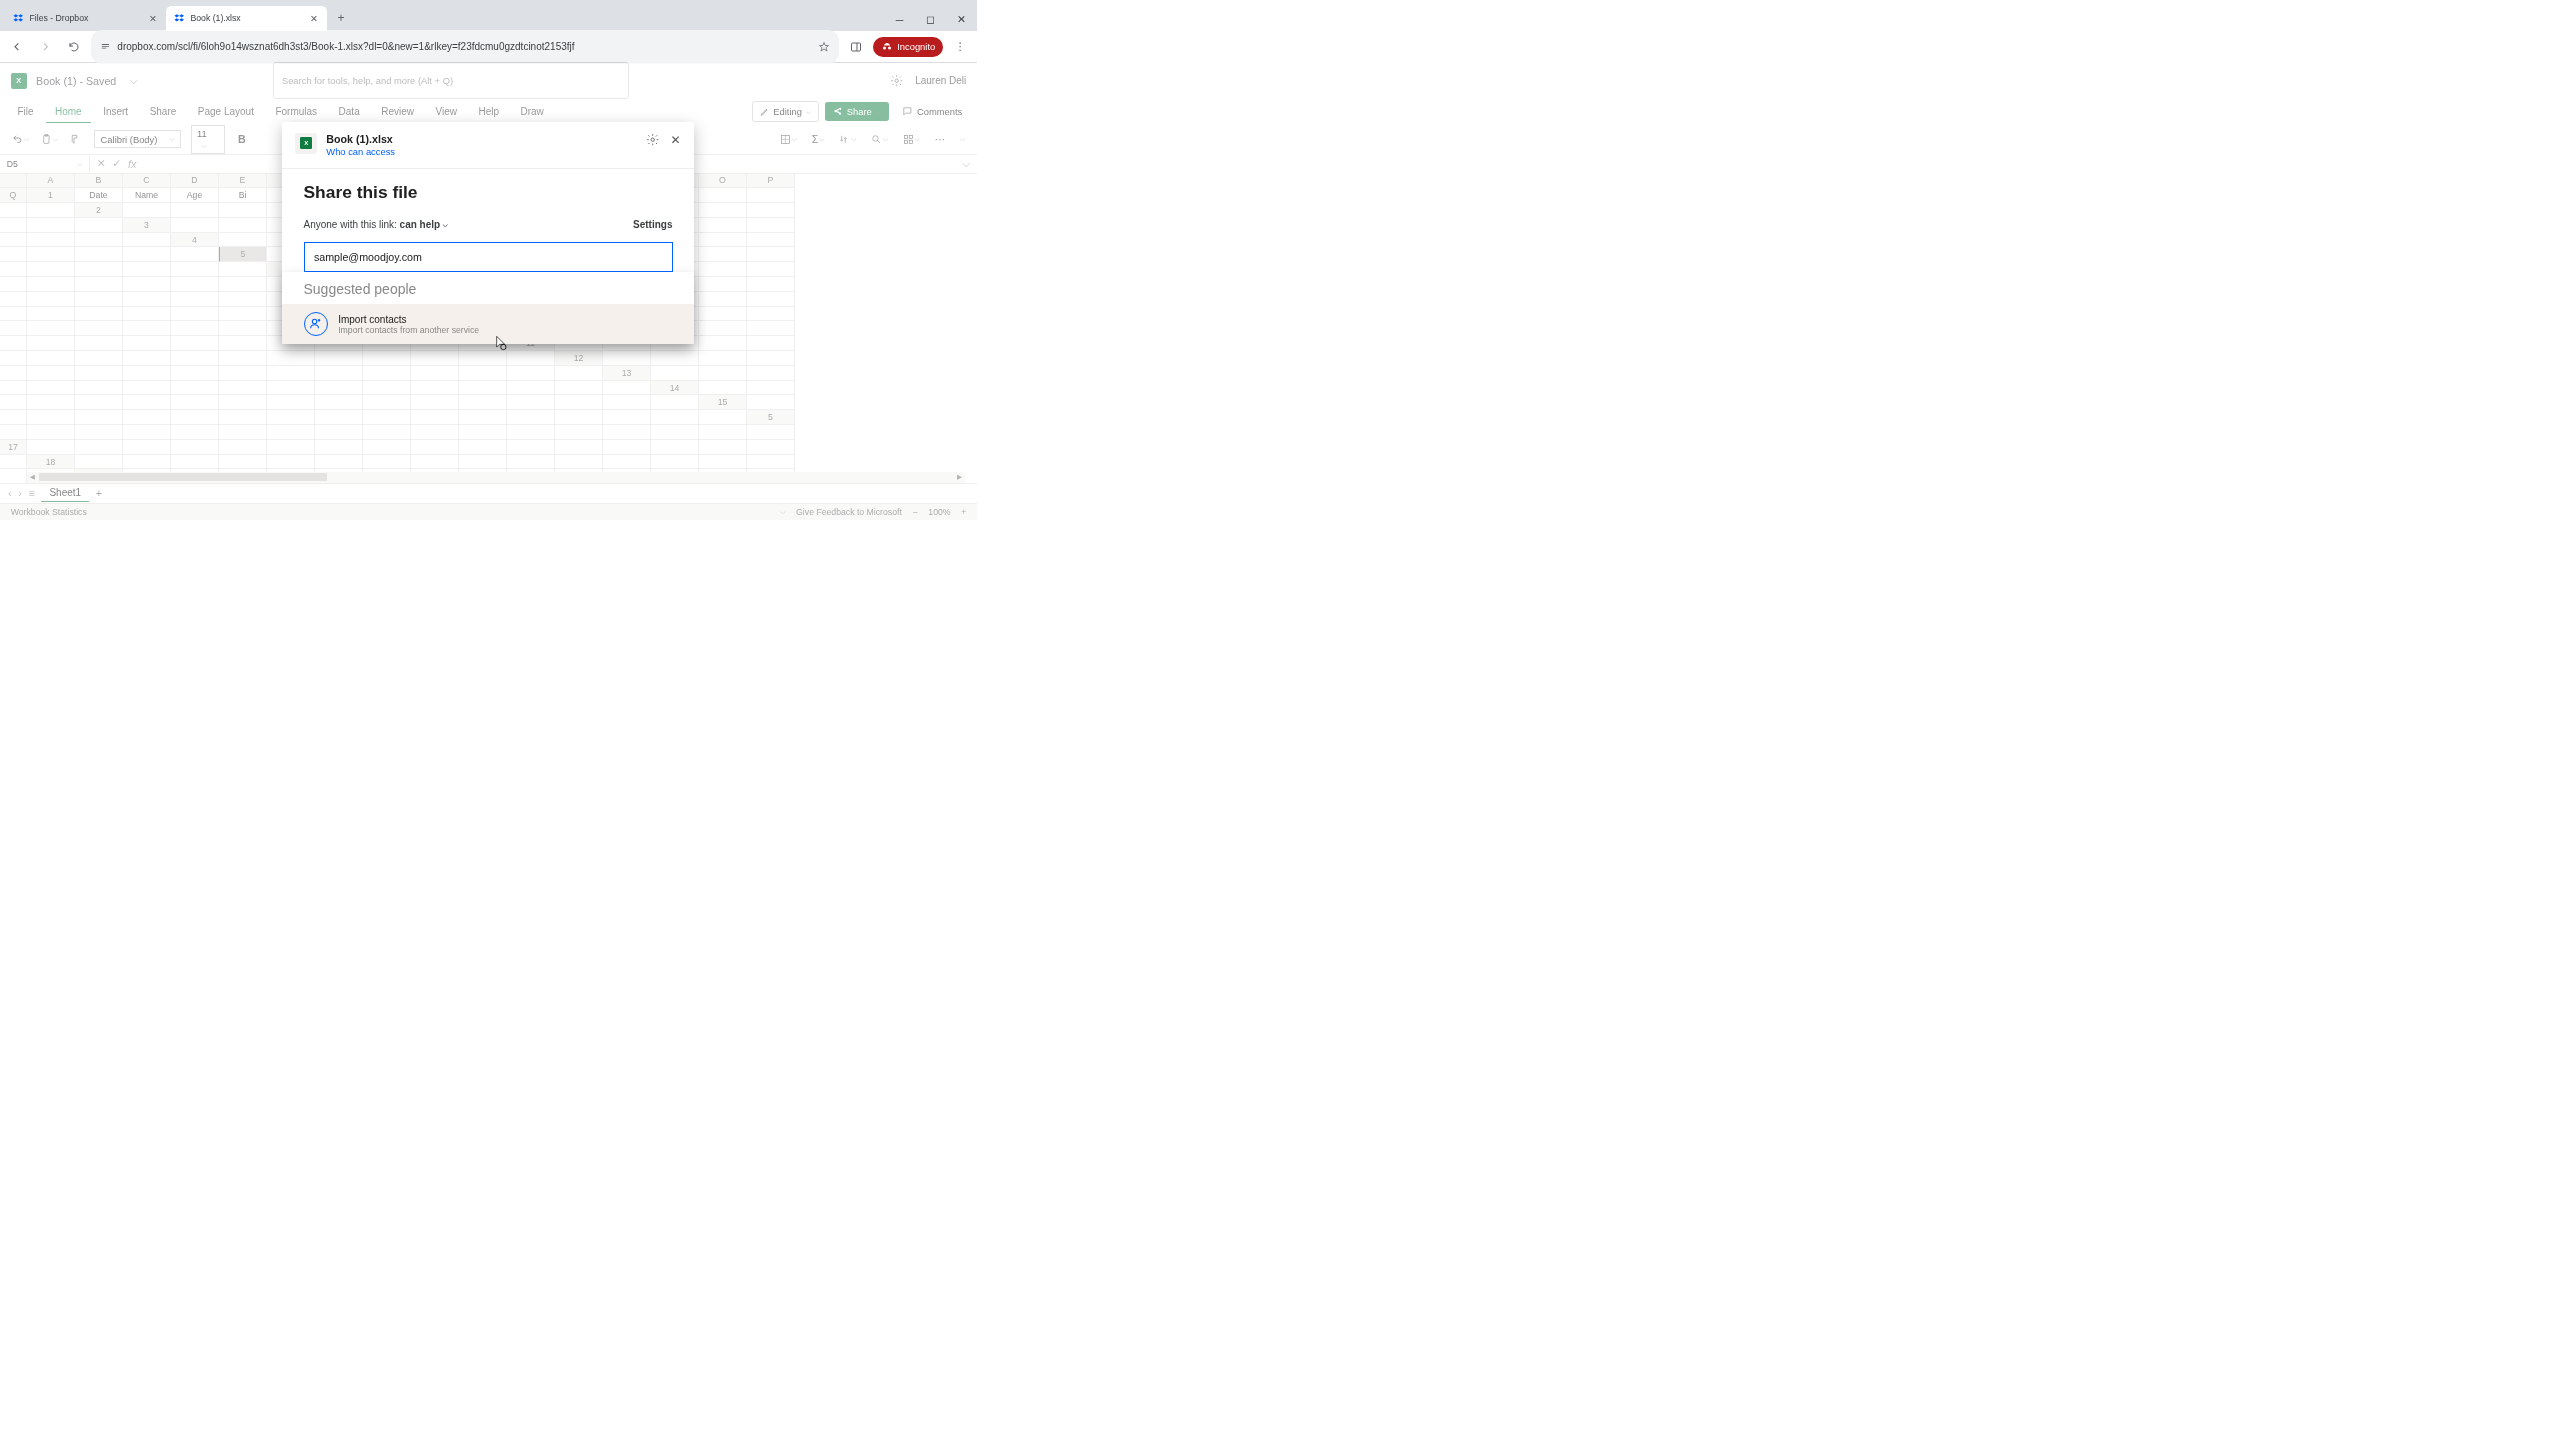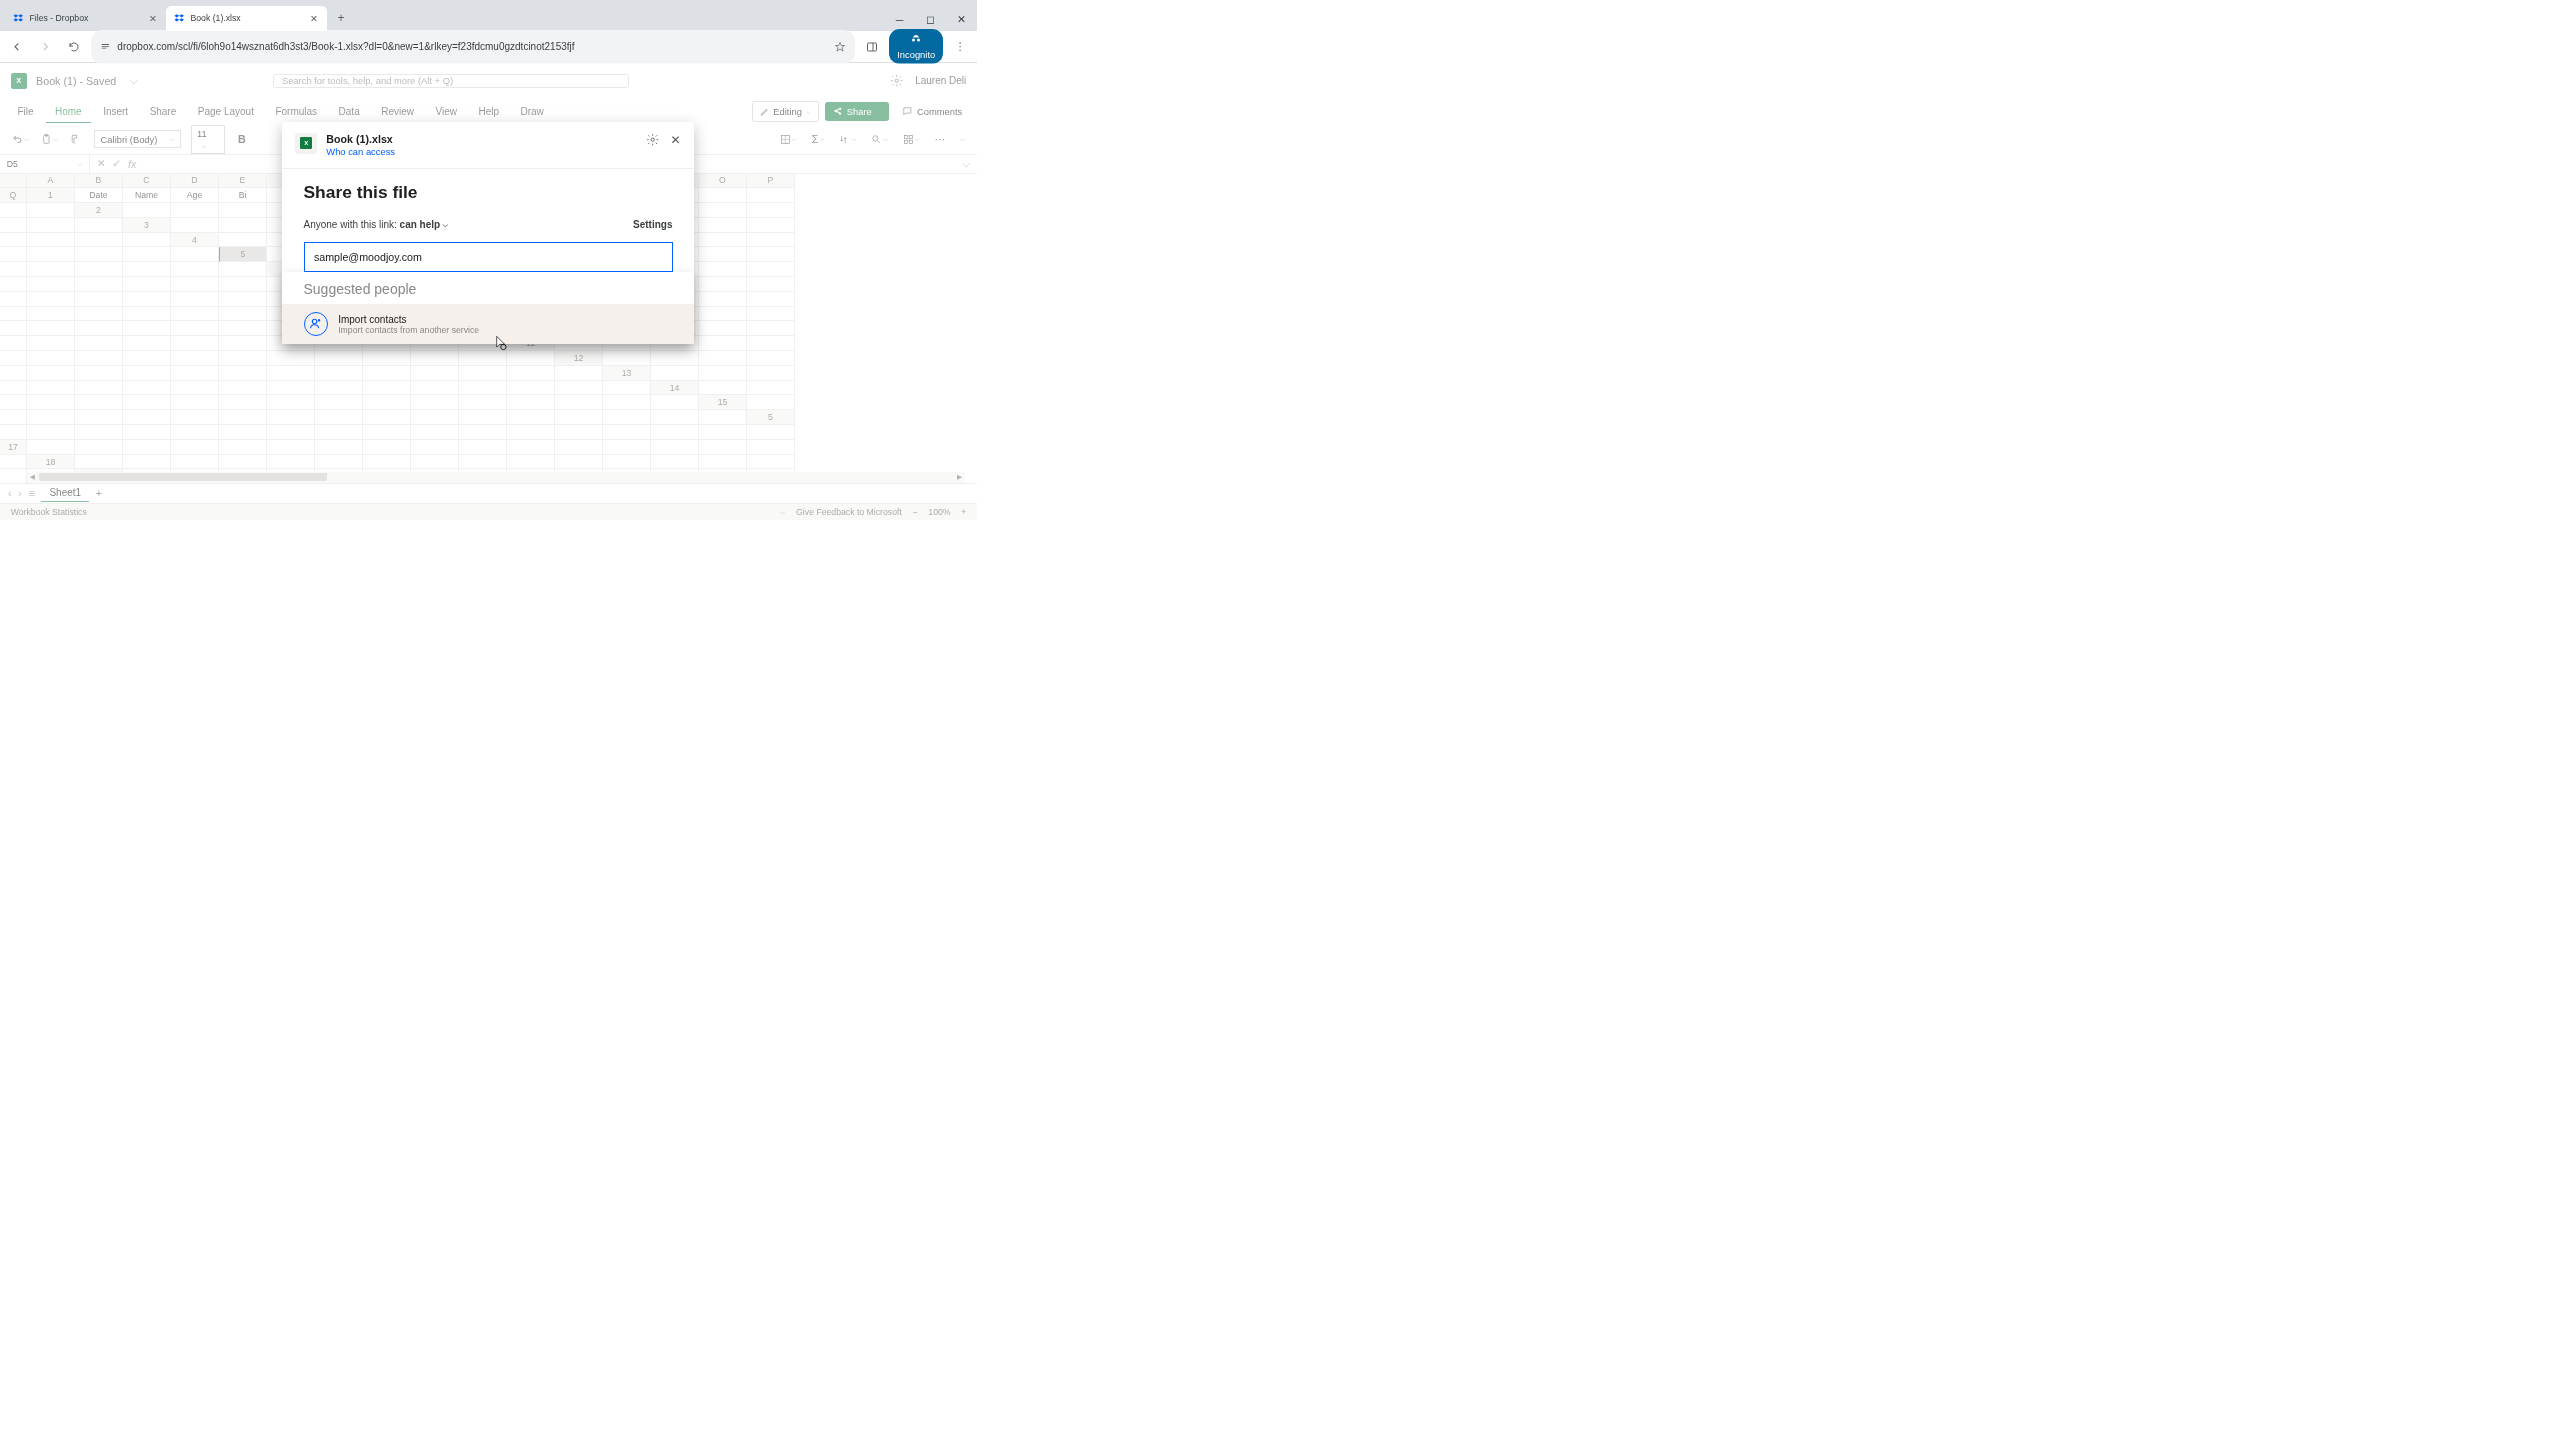--- a/index.html
+++ b/index.html
@@ -16,28 +16,28 @@
 .new-tab { width: 19px; height: 19px; display: flex; align-items: center; justify-content: center; font-size: 12px; color: #5f6368; margin-bottom: 3.4px; margin-left: 4px; }
 .window-controls { margin-left: auto; display: flex; }
 .win-btn { width: 31px; height: 23px; display: flex; align-items: center; justify-content: center; color: #3c4043; }
 
 .addr-bar { height: 32px; background: #fff; display: flex; align-items: center; padding: 0 5.4px; gap: 5.4px; border-bottom: 0.7px solid #dadce0; }
 .nav-btn { width: 23px; height: 23px; display: flex; align-items: center; justify-content: center; color: #5f6368; border-radius: 50%; }
 .nav-btn.disabled { color: #bdc1c6; }
 .url-pill { flex: 1; height: 34px; background: #f1f3f4; border-radius: 11.4px; display: flex; align-items: center; padding: 0 9.4px; gap: 6.7px; font-size: 10px; color: #3c4043; }
 .url-text { flex: 1; white-space: nowrap; overflow: hidden; }
 .addr-icon { width: 23px; height: 23px; display: flex; align-items: center; justify-content: center; color: #5f6368; }
-.incognito-badge { display: flex; align-items: center; gap: 4px; background: #0369a1; color: #fff; padding: 4px 8px; border-radius: 10.7px; font-size: 9.4px; flex-direction: column; }
+.incognito-badge { display: flex; align-items: center; gap: 4px; background: #b91c1c; color: #fff; padding: 4px 8px; border-radius: 10.7px; font-size: 9.4px; }
 
 
 .excel-header { height: 35px; display: flex; align-items: center; padding: 0 10.7px; gap: 9.4px; background: #fff; }
 .excel-icon { width: 16px; height: 16px; background: #107c41; border-radius: 2px; display: flex; align-items: center; justify-content: center; color: #fff; font-size: 7.4px; font-weight: bold; }
 .doc-title { font-size: 10.7px; color: #3c4043; }
 .doc-chevron { color: #888; margin-left: 4px; }
-.search-box { margin-left: auto; margin-right: auto; width: 356px; height: 14px; border: 0.7px solid #d0d0d0; border-radius: 2.7px; display: flex; align-items: center; padding: 0 8px; color: #767676; font-size: 9.4px; }
+.search-box { margin-left: auto; margin-right: auto; width: 356px; height: 37px; border: 0.7px solid #d0d0d0; border-radius: 2.7px; display: flex; align-items: center; padding: 0 8px; color: #767676; font-size: 9.4px; }
 .hdr-right { display: flex; align-items: center; gap: 12px; margin-left: auto; }
 .user-name { font-size: 10px; color: #323130; }
 
 
 .ribbon-tabs { height: 27px; display: flex; align-items: center; padding: 0 8px; gap: 2.7px; }
 .rtab { padding: 5.4px 9.4px; font-size: 10px; color: #323130; }
 .rtab.active { border-bottom: 1.3px solid #107c41; color: #107c41; }
 .ribbon-right { margin-left: auto; display: flex; align-items: center; gap: 6.7px; }
 .editing-btn { display: flex; align-items: center; gap: 4px; padding: 4px 6.7px; border: 0.7px solid #c8c6c4; border-radius: 2.7px; font-size: 9.4px; }
 .share-btn { background: #107c41; color: #fff; padding: 4px 8px; border-radius: 2.7px; display: flex; align-items: center; gap: 4px; font-size: 9.4px; }

